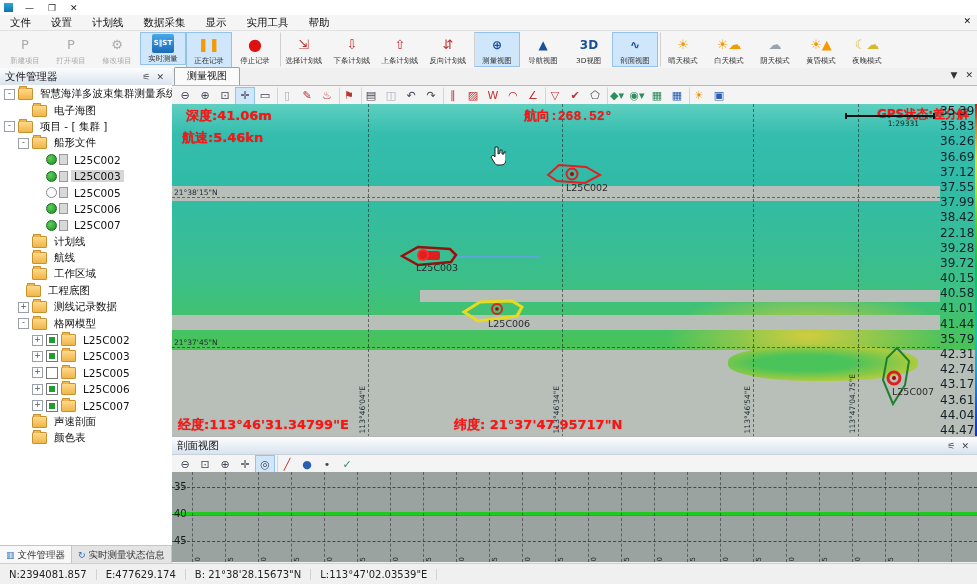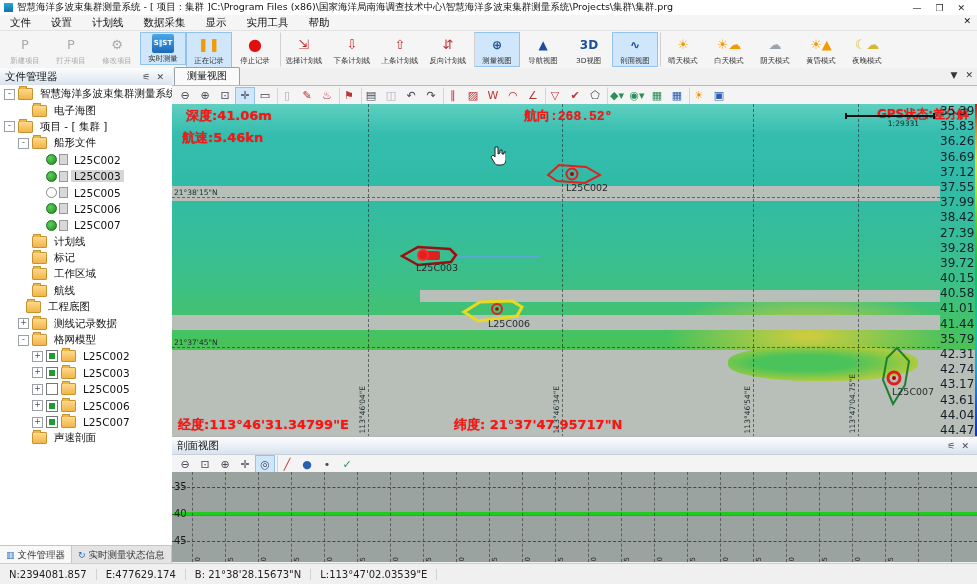--- a/index.html
+++ b/index.html
@@ -109,21 +109,20 @@
   .sb-right{margin-left:auto;display:flex;align-items:center;}
   .alarm-btn{background:#6ea6dc;border:1px solid #4a7fb5;padding:1px 7px;margin:0 4px;color:#102030;}
 </style>
 </head>
 <body>
 
 <div class="app">
 
   <div class="titlebar">
     <span class="app-icon"></span>
-    <span class="title-text">智慧海洋多波束集群测量系统 - [ 项目 : 集群 ]C:\Program Files (x86)\国家海洋局南海调查技术中心\智慧海洋多波束集群测量系统\Projects\集群\集群.prg</span>
     <span class="win-controls">
       <span>—</span>
       <span>❐</span>
       <span>✕</span>
     </span>
   </div>
 
   <div class="menubar">
 
   <span class="menu-item">文件</span>
@@ -293,31 +292,26 @@
           <span class="tlbl">L25C007</span>
         </div>
         <div class="trow" style="padding-left: 18px;">
           <span class="exp none"></span>
           <span class="ic-folder"></span>
           <span class="tlbl">计划线</span>
         </div>
         <div class="trow" style="padding-left: 18px;">
           <span class="exp none"></span>
           <span class="ic-folder"></span>
-          <span class="tlbl">标记</span>
+          <span class="tlbl">航线</span>
         </div>
         <div class="trow" style="padding-left: 18px;">
           <span class="exp none"></span>
           <span class="ic-folder"></span>
           <span class="tlbl">工作区域</span>
-        </div>
-        <div class="trow" style="padding-left: 18px;">
-          <span class="exp none"></span>
-          <span class="ic-folder"></span>
-          <span class="tlbl">航线</span>
         </div>
         <div class="trow" style="padding-left: 12px;">
           <span class="exp none"></span>
           <span class="ic-folder"></span>
           <span class="tlbl">工程底图</span>
         </div>
         <div class="trow" style="padding-left: 18px;">
           <span class="exp">+</span>
           <span class="ic-folder"></span>
           <span class="tlbl">测线记录数据</span>
@@ -354,20 +348,25 @@
         <div class="trow" style="padding-left: 32px;">
           <span class="exp">+</span>
           <span class="ic-check on"></span>
           <span class="ic-folder"></span>
           <span class="tlbl">L25C007</span>
         </div>
         <div class="trow" style="padding-left: 18px;">
           <span class="exp none"></span>
           <span class="ic-folder"></span>
           <span class="tlbl">声速剖面</span>
+        </div>
+        <div class="trow" style="padding-left: 18px;">
+          <span class="exp none"></span>
+          <span class="ic-folder"></span>
+          <span class="tlbl">颜色表</span>
         </div>
       </div>
     <div class="sidebar-tabs">
 
     <div class="stab active">
           <span class="sic">▥</span>
           <span>文件管理器</span>
         </div>
         <div class="stab">
           <span class="sic">↻</span>
@@ -496,21 +495,21 @@
         <div class="cb-labels">
 
         <div>35.39</div>
             <div>35.83</div>
             <div>36.26</div>
             <div>36.69</div>
             <div>37.12</div>
             <div>37.55</div>
             <div>37.99</div>
             <div>38.42</div>
-            <div>27.39</div>
+            <div>22.18</div>
             <div>39.28</div>
             <div>39.72</div>
             <div>40.15</div>
             <div>40.58</div>
             <div>41.01</div>
             <div>41.44</div>
             <div>35.79</div>
             <div>42.31</div>
             <div>42.74</div>
             <div>43.17</div>

